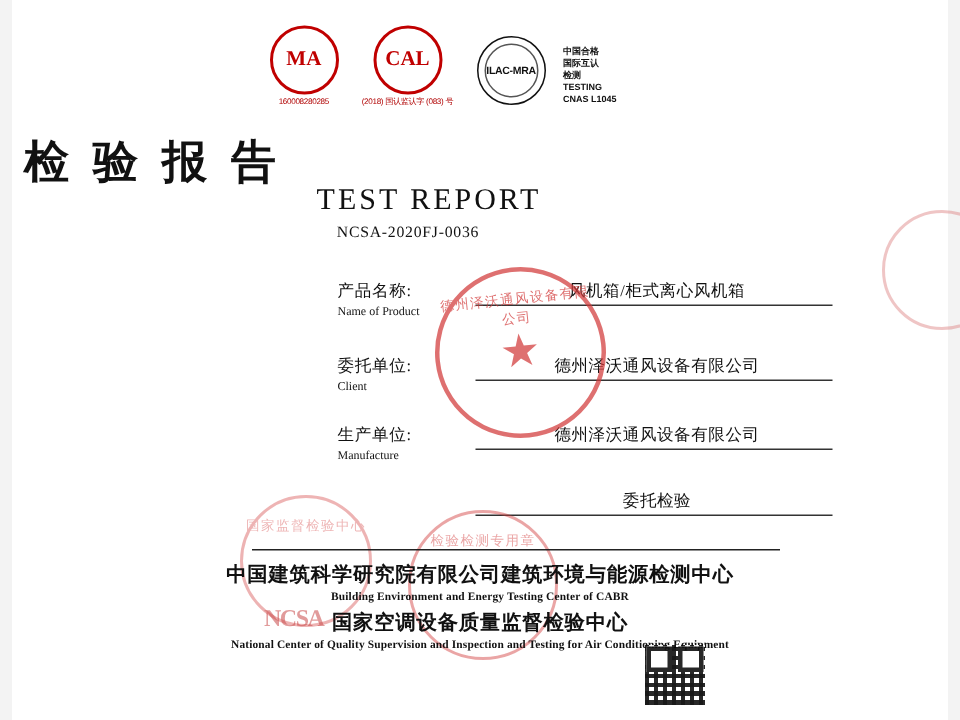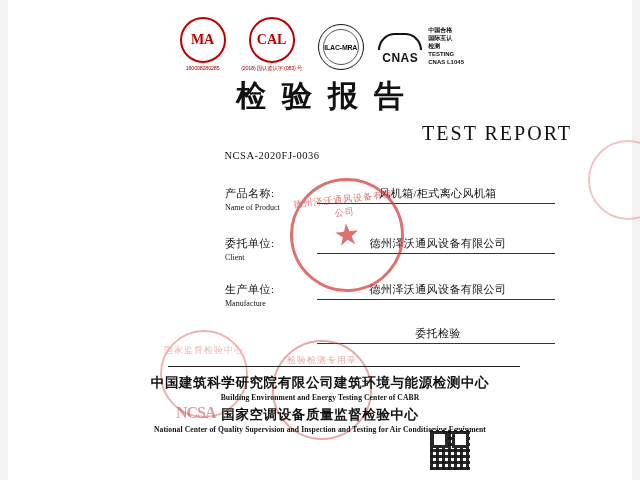--- a/index.html
+++ b/index.html
@@ -130,37 +130,37 @@
     position: absolute;
     width: 34px;
     height: 34px;
     border: 1px solid #555;
     border-radius: 50%;
   }
 
   
   .title-cn {
     position: absolute;
-    top: 76px;
+    top: 88px;
     left: 0;
     width: 640px;
-    text-align: center;
+    text-align: left;
     font-family: "Liberation Serif", serif;
     font-size: 30px;
     font-weight: bold;
     letter-spacing: 16px;
     text-indent: 16px;
     color: #111;
   }
   .title-en {
     position: absolute;
     top: 122px;
     left: 0;
     width: 572px;
-    text-align: right;
+    text-align: center;
     font-family: "Liberation Serif", serif;
     font-size: 20px;
     letter-spacing: 2px;
     color: #111;
   }
   .report-no {
     position: absolute;
     top: 150px;
     left: 0;
     width: 544px;
@@ -350,24 +350,20 @@
 
     <div class="mark">
       <div class="ilac-ring">
         <div class="globe"></div>
         <span class="ilac-band">ILAC-MRA</span>
       </div>
       <div class="mark-caption black"></div>
     </div>
 
     <div class="cnas-mark">
-      <div class="cnas-logo">
-        <div class="cn-arc"></div>
-        <div class="cn-text">CNAS</div>
-      </div>
       <div class="cnas-text">
         <div>中国合格</div>
         <div>国际互认</div>
         <div>检测</div>
         <div>TESTING</div>
         <div>CNAS L1045</div>
       </div>
     </div>
 
   </div>

